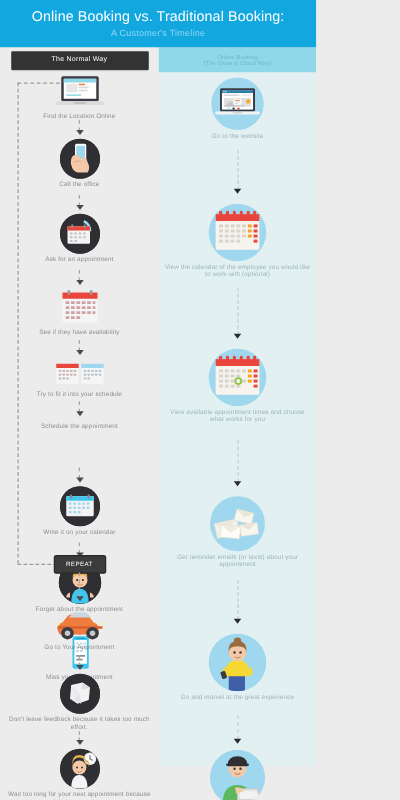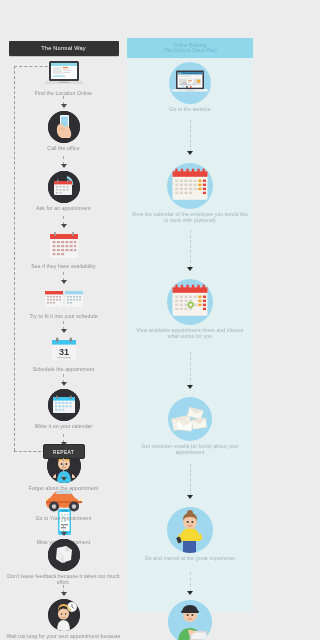--- a/index.html
+++ b/index.html
@@ -107,20 +107,24 @@
   .circ{border-radius:50%;display:flex;align-items:center;justify-content:center;position:relative;}
   .circ-dark{background:#2e2e33;}
   .circ-blue{background:#9fd8ee;}
   svg{display:block;}
 </style>
 </head>
 <body>
 
 <div class="page">
 
+  <div class="header">
+    <h1>Online Booking vs. Traditional Booking:</h1>
+    <h2>A Customer's Timeline</h2>
+  </div>
 
   <div class="colheads">
     <div class="ch ch-left">
       <div class="ch-left-inner">
         <span>The Normal Way</span>
       </div>
     </div>
     <div class="ch ch-right">
       <div class="ch-right-inner">
         <span>Online Booking</span>
@@ -285,30 +289,20 @@
           </svg>
         </div>
         <div class="cap">Try to fit it into your schedule</div>
       </div>
       <div class="conn" style="left:0;width:100%;top:263px;">
         <div class="line" style="height:9px;"></div>
           <div class="tri"></div>
       </div>
 
       <div class="step" style="top:278px;">
-        <div class="icon-wrap">
-          <svg width="30" height="28" viewBox="0 0 30 28">
-            <rect x="3" y="4" width="24" height="20" rx="1.4" fill="#f3f3f3"></rect>
-            <rect x="3" y="4" width="24" height="4.6" fill="#3ec6ef"></rect>
-            <rect x="7" y="1.5" width="2.4" height="4.6" rx="1.2" fill="#8a8a8a"></rect>
-            <rect x="20.6" y="1.5" width="2.4" height="4.6" rx="1.2" fill="#8a8a8a"></rect>
-            <text x="15" y="19" font-family="Liberation Sans, sans-serif" font-size="9" font-weight="bold" fill="#3a3a3a" text-anchor="middle">31</text>
-            <rect x="8" y="21" width="14" height="1.3" fill="#cccccc"></rect>
-          </svg>
-        </div>
         <div class="cap">Schedule the appointment</div>
       </div>
       <div class="conn" style="left:0;width:100%;top:316px;">
         <div class="line" style="height:9px;"></div>
           <div class="tri"></div>
       </div>
 
       <div class="step" style="top:331px;">
         <div class="icon-wrap circ circ-dark" style="width:32px;height:32px;">
           <svg width="32" height="32" viewBox="0 0 32 32">

